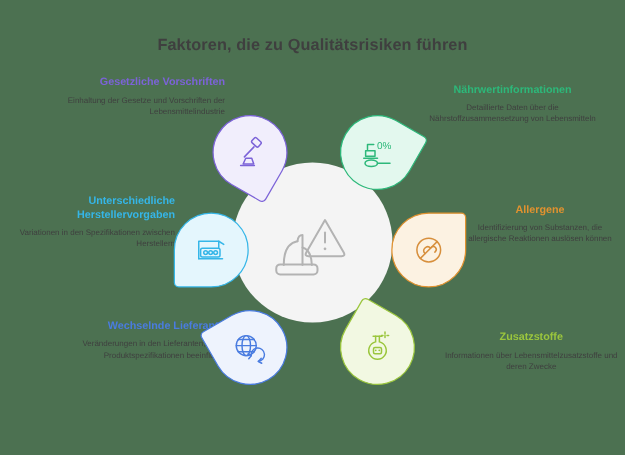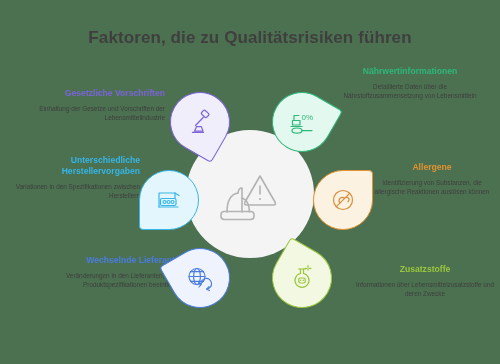--- a/index.html
+++ b/index.html
@@ -9,21 +9,21 @@
     font-family:"Liberation Sans", sans-serif;
     overflow:hidden;
     position:relative;
   }
   #canvas{position:absolute;inset:0;width:500px;height:364px;}
 
   .title{
     position:absolute;
     top:28px;left:0;width:500px;
     text-align:center;
-    font-size:17px;
+    font-size:13px;
     font-weight:bold;
     color:#3f3f3f;
     letter-spacing:.1px;
   }
 
   
   .hub{
     position:absolute;
     left:186px;top:130px;
     width:128px;height:128px;
@@ -177,21 +177,21 @@
           <path d="M13.5 6 L13.5 10.5 A7 7 0 1 0 16.5 10.5 L16.5 6"></path>
           <rect x="11.8" y="15" width="6.4" height="5" rx="1.2"></rect>
           <circle cx="13.6" cy="17.2" r=".7" fill="#9bc63d" stroke="none"></circle>
           <circle cx="16.4" cy="17.2" r=".7" fill="#9bc63d" stroke="none"></circle>
           <path d="M21 4.2 l0 -1.6 M21 7 l0 -1.6 M19.4 5.4 l-1.3 0 M23.9 5.4 l-1.3 0"></path>
         </g>
       </svg>
     </div>
   </div>
 
-  <div class="node-text ta-r" style="left:25px;top:60px;margin-top:28px;">
+  <div class="node-text ta-r" style="left:40px;top:60px;">
     <div class="hd" style="color:#7c63d8;">Gesetzliche Vorschriften</div>
     <div class="bd">Einhaltung der Gesetze und Vorschriften der Lebensmittelindustrie</div>
   </div>
 
   <div class="node-text ta-l" style="left:335px;top:66px;width:150px;">
     <div class="hd" style="color:#2db87a;">Nährwertinformationen</div>
     <div class="bd">Detaillierte Daten über die Nährstoffzusammensetzung von Lebensmitteln</div>
   </div>
 
   <div class="node-text ta-r" style="left:-5px;top:155px;width:145px;">

